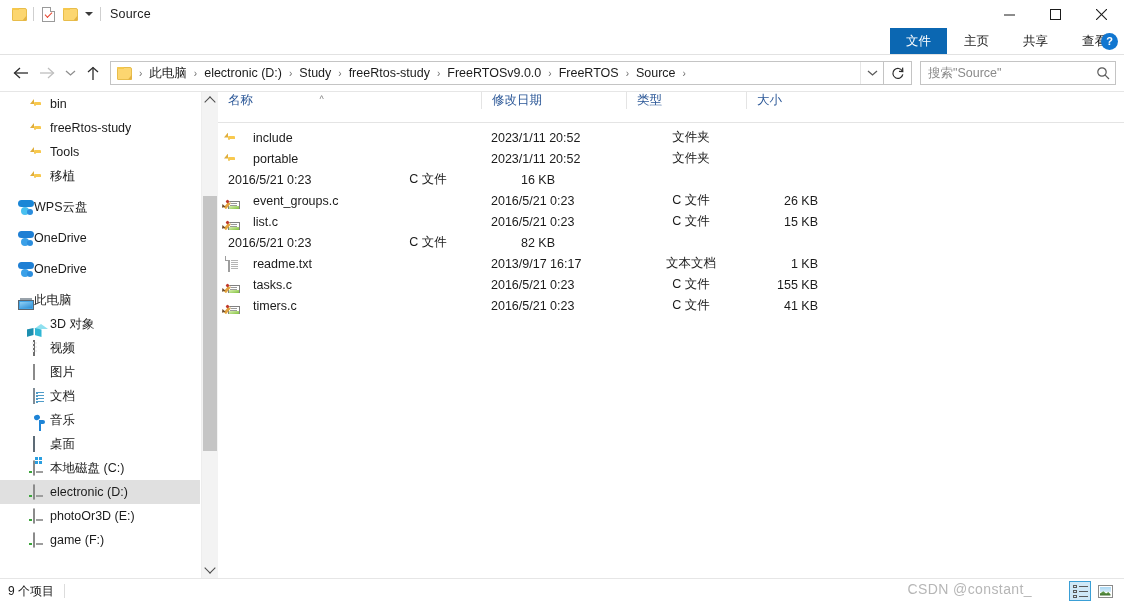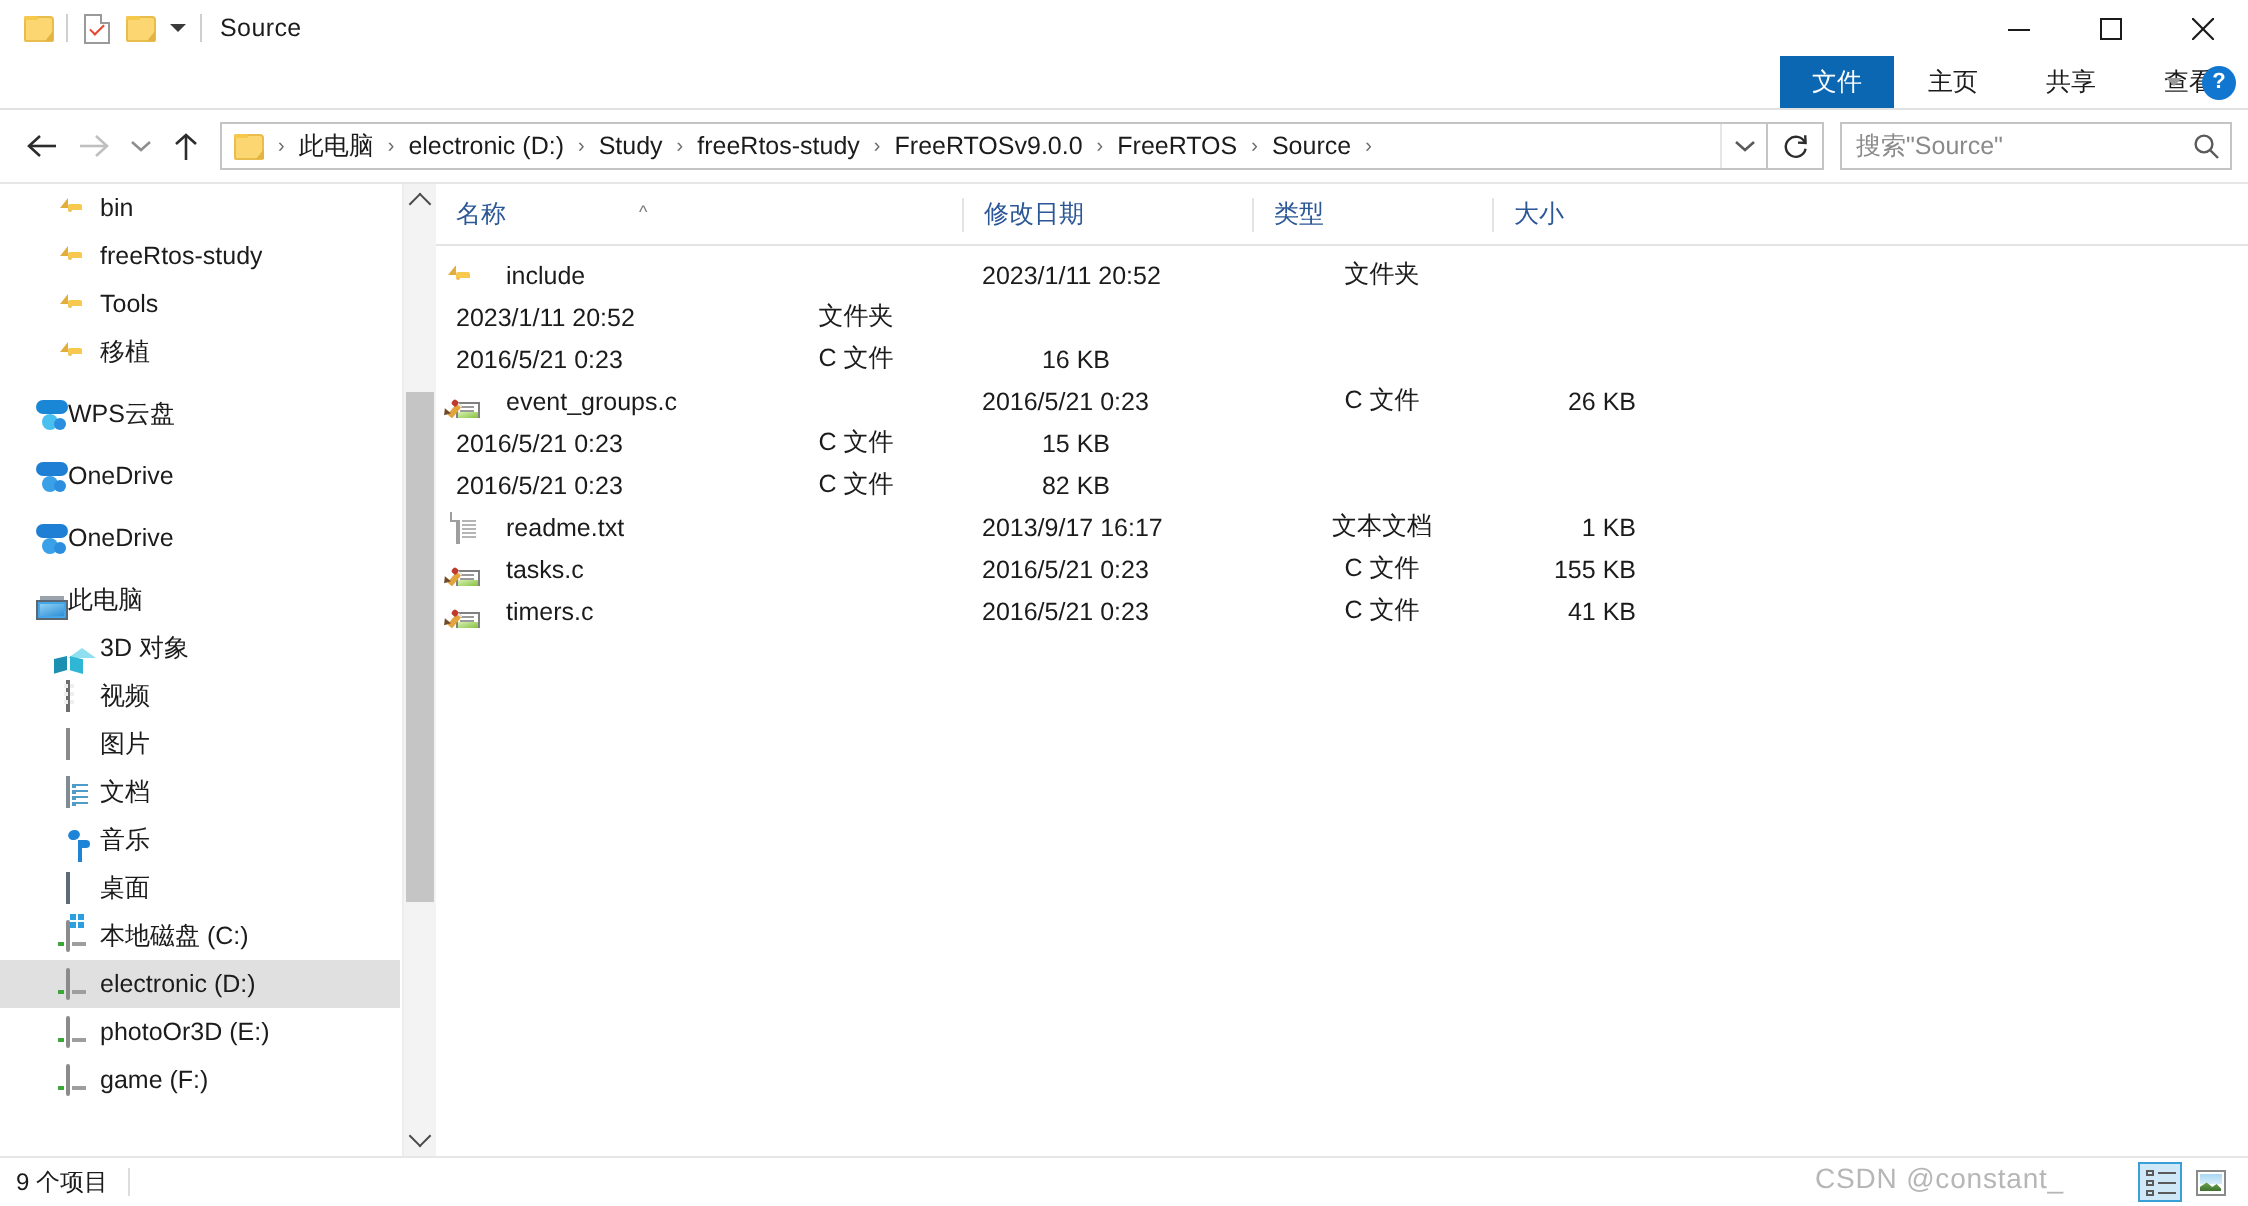--- a/index.html
+++ b/index.html
@@ -79,21 +79,21 @@
 
   
   .vscroll{position:absolute;right:0;top:0;bottom:0;width:17px;background:#f3f3f3;border-left:1px solid #ededed;box-sizing:border-box;}
   .vscroll .arr{height:17px;display:flex;align-items:center;justify-content:center;}
   .vscroll .thumb{position:absolute;left:1px;right:1px;background:#c5c5c5;}
   .chevron-up{width:7px;height:7px;border-left:1.6px solid #4a4a4a;border-top:1.6px solid #4a4a4a;transform:rotate(45deg);margin-top:3px;}
   .chevron-down{width:7px;height:7px;border-left:1.6px solid #4a4a4a;border-top:1.6px solid #4a4a4a;transform:rotate(-135deg);margin-bottom:3px;}
 
   
   .filepane{flex:1;display:flex;flex-direction:column;min-width:0;background:#fff;}
-  .colheader{height:30px;display:flex;align-items:center;position:relative;flex:0 0 30px;}
+  .colheader{height:30px;display:flex;align-items:flex-start;position:relative;flex:0 0 30px;}
   .col{display:flex;align-items:center;font-size:12.5px;color:#2b5797;position:relative;box-sizing:border-box;padding-left:10px;}
   .col + .col{border-left:1px solid #e4e4e4;}
   .col .sortarrow{position:absolute;top:2px;left:50%;margin-left:-30px;font-size:9px;color:#7a7a7a;}
   .col-end{border-left:1px solid #e4e4e4;width:1px;}
   .hdr-line{height:1px;background:#e4e4e4;}
 
   .rows{flex:1;overflow:hidden;padding-top:4px;}
   .row{height:21px;display:flex;align-items:center;font-size:12.5px;color:#1b1b1b;}
   .cell-name{width:263px;display:flex;align-items:center;padding-left:10px;box-sizing:border-box;overflow:hidden;white-space:nowrap;}
   .cell-name .ficon{width:20px;height:17px;display:flex;align-items:center;justify-content:flex-start;margin-right:5px;flex:0 0 20px;}
@@ -481,20 +481,26 @@
               <span class="ficon">
                 <span><span class="sq-folder"><span class="b"></span><span class="t"></span><span class="c"></span></span></span>
               </span>
               <span>include</span>
             </div>
             <div class="cell-date">2023/1/11 20:52</div>
             <div class="cell-type">文件夹</div>
             <div class="cell-size"></div>
           </div>
           <div class="row">
+            <div class="cell-name">
+              <span class="ficon">
+                <span><span class="sq-folder"><span class="b"></span><span class="t"></span><span class="c"></span></span></span>
+              </span>
+              <span>portable</span>
+            </div>
             <div class="cell-date">2023/1/11 20:52</div>
             <div class="cell-type">文件夹</div>
             <div class="cell-size"></div>
           </div>
           <div class="row">
             <div class="cell-date">2016/5/21 0:23</div>
             <div class="cell-type">C 文件</div>
             <div class="cell-size">16 KB</div>
           </div>
           <div class="row">
@@ -506,20 +512,30 @@
                       <span class="tip"></span>
                     </span></span></span>
               </span>
               <span>event_groups.c</span>
             </div>
             <div class="cell-date">2016/5/21 0:23</div>
             <div class="cell-type">C 文件</div>
             <div class="cell-size">26 KB</div>
           </div>
           <div class="row">
+            <div class="cell-name">
+              <span class="ficon">
+                <span><span class="cfile"><span class="page"></span><span class="ln" style="top:2px;"></span><span class="ln" style="top:4px;"></span><span class="grad"></span><span class="pencil">
+                      <span class="body"></span>
+                      <span class="cap"></span>
+                      <span class="tip"></span>
+                    </span></span></span>
+              </span>
+              <span>list.c</span>
+            </div>
             <div class="cell-date">2016/5/21 0:23</div>
             <div class="cell-type">C 文件</div>
             <div class="cell-size">15 KB</div>
           </div>
           <div class="row">
             <div class="cell-date">2016/5/21 0:23</div>
             <div class="cell-type">C 文件</div>
             <div class="cell-size">82 KB</div>
           </div>
           <div class="row">

